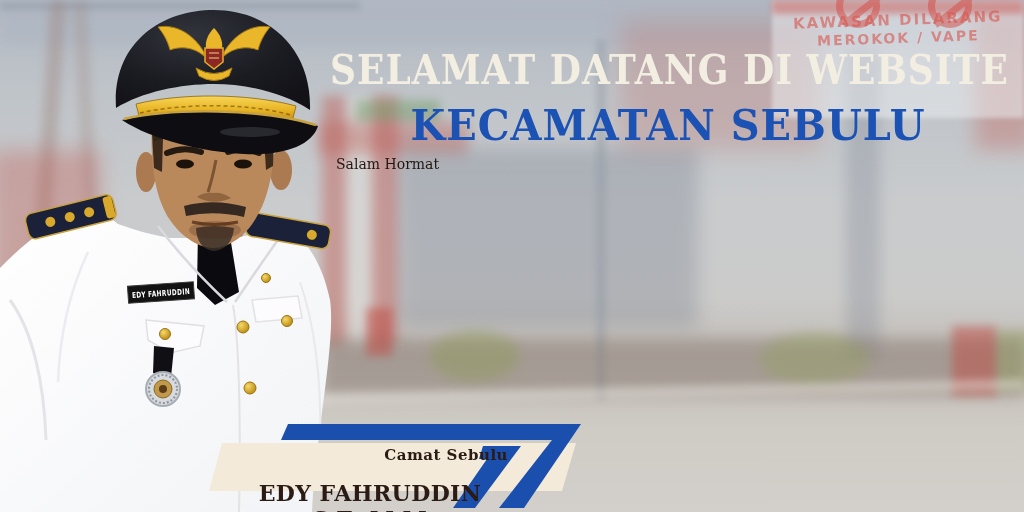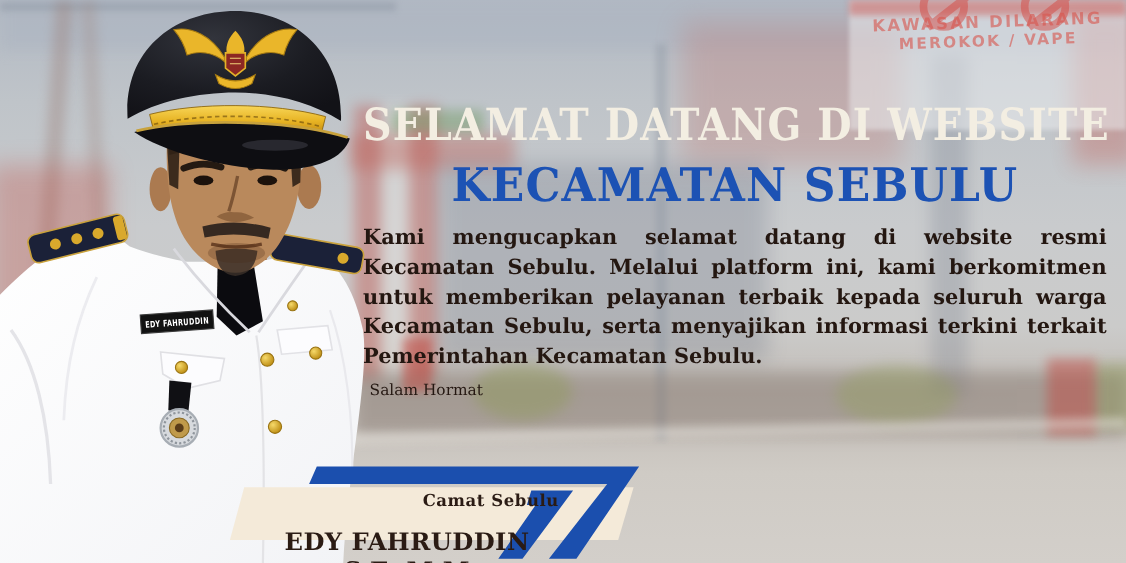--- a/index.html
+++ b/index.html
@@ -35,21 +35,21 @@
   .no-smoke::after{content:"";position:absolute;left:-5px;top:15px;width:50px;height:7px;background:#d44a44;transform:rotate(-38deg);}
   .no-smoke.a{left:836px;top:-16px;}
   .no-smoke.b{left:928px;top:-16px;}
   .sign-text{position:absolute;left:784px;top:11px;width:228px;text-align:center;color:#d8544c;opacity:.6;
     font-family:"DejaVu Sans",sans-serif;font-weight:bold;transform:rotate(-2deg);line-height:1.25;}
   .sign-line1{font-size:15px;letter-spacing:2px;}
   .sign-line2{font-size:14px;letter-spacing:2px;}
   
   .officer{position:absolute;left:0;top:0;z-index:10;}
   
-  .content{position:absolute;left:330px;top:46px;width:676px;color:#241711;z-index:20;margin-top:44px;}
+  .content{position:absolute;left:330px;top:46px;width:676px;color:#241711;z-index:20;}
   .title1{font-size:36px;font-weight:bold;color:#f3eee2;text-align:center;letter-spacing:1px;
     transform:scaleY(1.12);transform-origin:50% 0;white-space:nowrap;}
   .title2{margin-top:12px;font-size:40px;font-weight:bold;color:#1c52b4;text-align:center;letter-spacing:1px;
     transform:scaleY(1.05);transform-origin:50% 0;white-space:nowrap;}
   .para{margin:12px 0 0 0;font-size:19px;line-height:27px;font-weight:bold;text-align:justify;}
   .para2{margin:6px 0 0 0;font-size:14.5px;line-height:20px;font-weight:bold;}
   .salam{margin:9px 0 0 6px;font-size:14px;font-weight:normal;}
   
   .ribbon{position:absolute;left:0;top:0;width:1024px;height:512px;z-index:30;pointer-events:none;}
   .ribbon-text{position:absolute;left:232px;top:446px;width:276px;z-index:31;text-align:center;color:#2a1b14;}
@@ -196,21 +196,20 @@
     <circle cx="287" cy="321" r="5.5" fill="url(#btnGrad)" stroke="#9a7414"></circle>
     <circle cx="266" cy="278" r="4.5" fill="url(#btnGrad)" stroke="#9a7414"></circle>
     <circle cx="243" cy="327" r="6" fill="url(#btnGrad)" stroke="#9a7414"></circle>
     <circle cx="250" cy="388" r="6" fill="url(#btnGrad)" stroke="#9a7414"></circle>
     <circle cx="253" cy="452" r="6" fill="url(#btnGrad)" stroke="#9a7414"></circle>
   </svg>
 
   <div class="content">
     <div class="title1">SELAMAT DATANG DI WEBSITE</div>
     <div class="title2">KECAMATAN SEBULU</div>
-    <p class="para">Kami mengucapkan selamat datang di website resmi Kecamatan Sebulu. Melalui platform ini, kami berkomitmen untuk memberikan pelayanan terbaik kepada seluruh warga Kecamatan Sebulu, serta menyajikan informasi terkini terkait Pemerintahan Kecamatan Sebulu.</p>
     <p class="salam">Salam Hormat</p>
   </div>
 
   <svg class="ribbon" viewBox="0 0 1024 512">
     <polygon points="222,443 576,443 562,491 209,491" fill="#f4ead9"></polygon>
     <path fill="#1b4fae" d="M288 424 L581 424 L524 508 L499 508 L552 440 L281 440 Z"></path>
     <polygon fill="#1b4fae" points="483,446 521,446 475,508 453,508 487,459 479,459"></polygon>
   </svg>
   <div class="ribbon-text">
     <div class="pos">Camat Sebulu</div>

